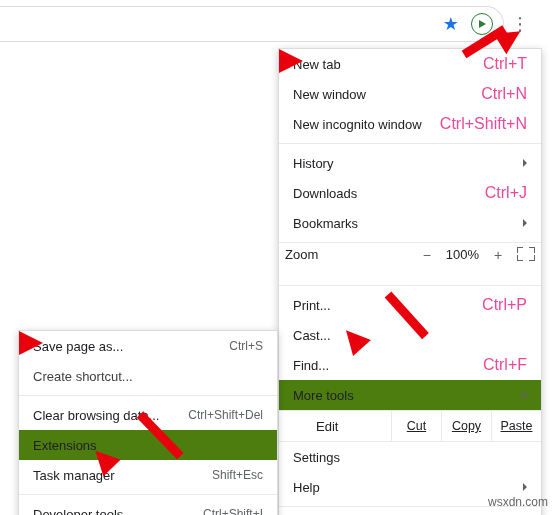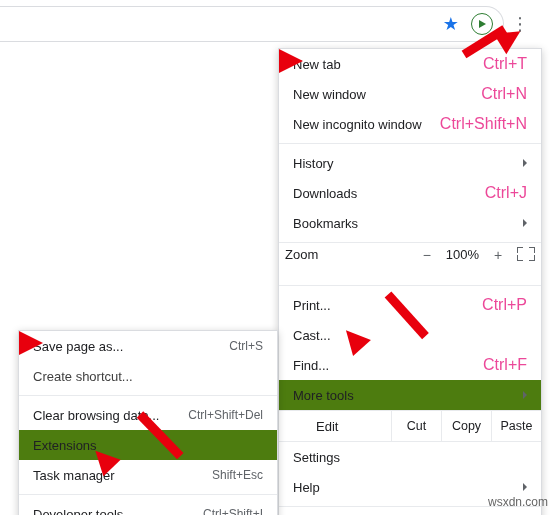--- a/index.html
+++ b/index.html
@@ -37,21 +37,21 @@
     content:""; position:absolute; width:5px; height:5px; border:1.5px solid #5f6368;
   }
   .fs::before{top:0;left:0;border-right:none;border-bottom:none;}
   .fs::after{top:0;right:0;border-left:none;border-bottom:none;}
   .fs span::before{bottom:0;left:0;border-right:none;border-top:none;}
   .fs span::after{bottom:0;right:0;border-left:none;border-top:none;}
   .hover { background:#4d7c0f; }
   .arrow-sm { border-left:4px solid #5f6368; border-top:4px solid transparent; border-bottom:4px solid transparent; width:0; height:0; }
   .editrow { display:flex; align-items:stretch; height:32px; border-top:1px solid #e8eaed; border-bottom:1px solid #e8eaed;padding-left:23px; }
   .editrow .elabel { flex:1; display:flex; align-items:center; padding-left:14px; }
-  .editrow .ebtn { width:50px; border-left:1px solid #e8eaed; display:flex; align-items:center; justify-content:center; font-size:12.5px; }
+  .editrow .ebtn { width:50px; border-left:1px solid #e8eaed; display:flex; align-items:center; justify-content:center; font-size:12.5px;text-decoration:underline; }
 
   .submenu {
     position:absolute; left:18px; top:330px; width:260px; background:#fff;
     border:1px solid #dadce0; box-shadow:0 2px 8px rgba(0,0,0,.2); font-size:13px; color:#202124;
   }
   .srow { display:flex; align-items:center; height:30px; padding:0 14px; }
   .srow .lbl { flex:1; }
   .srow .sc { color:#5f6368; font-size:12px; }
   .disabled { color:#404040; }
   .shaft { position:absolute; background:#e8000d; pointer-events:none; transform-origin:left center; }

